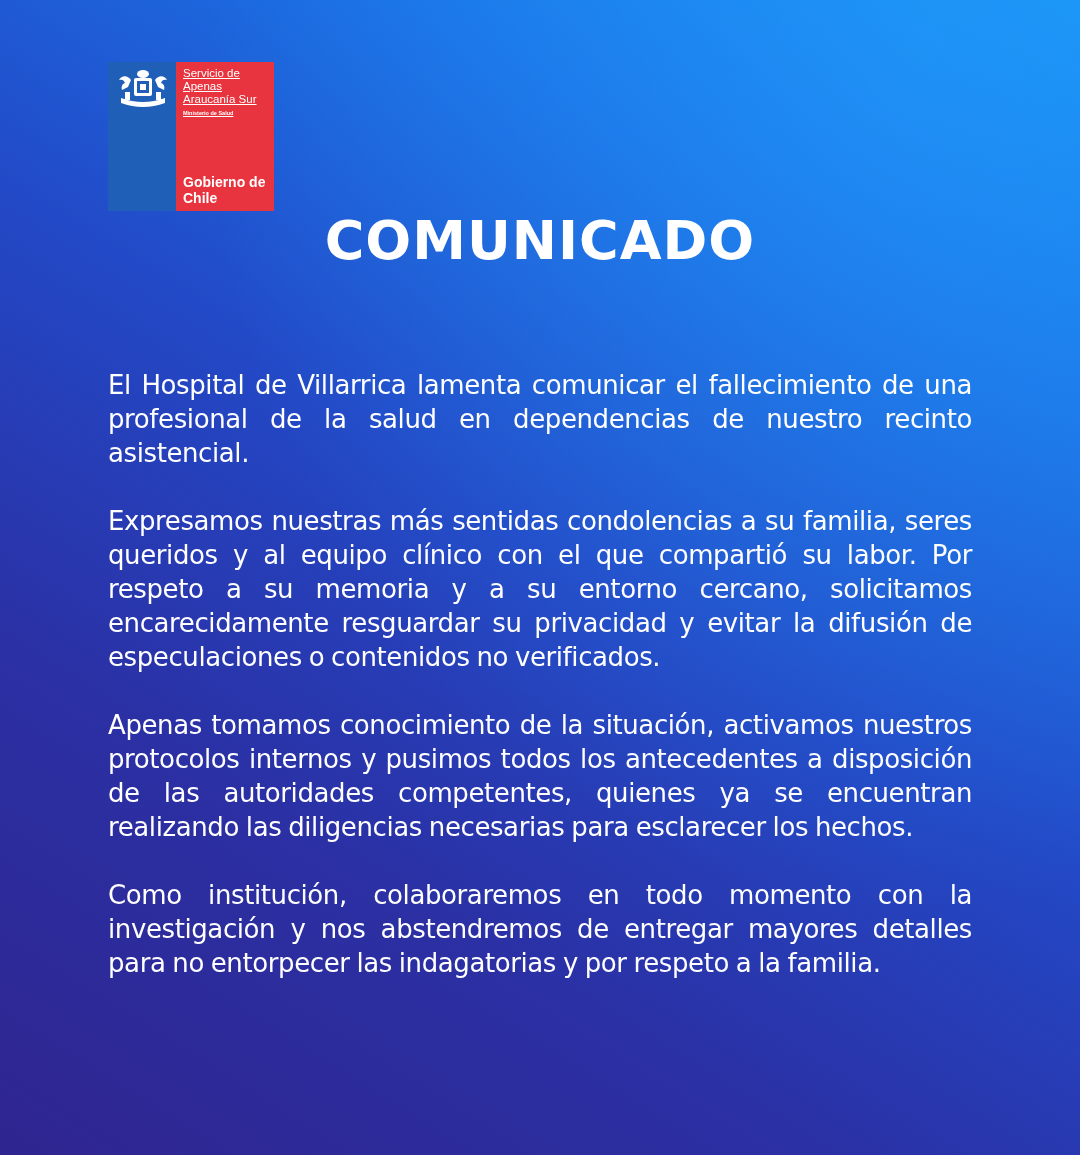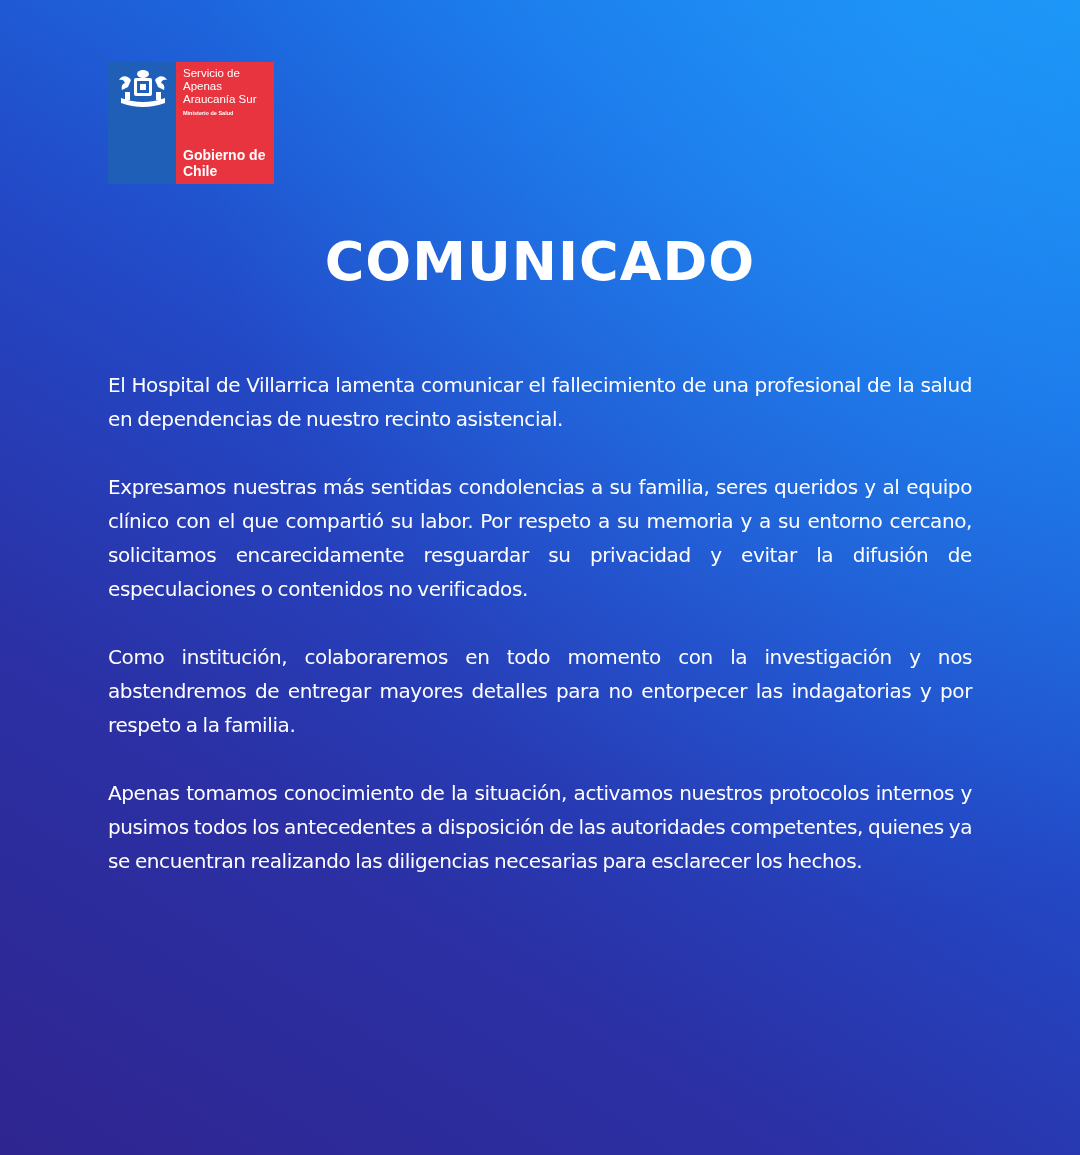--- a/index.html
+++ b/index.html
@@ -11,22 +11,23 @@
       background: linear-gradient(212deg, #1592f4 0%, #1a72e6 22%, #2348c6 48%, #2b30a4 72%, #2f2590 100%);
     }
     .glow {
       position: absolute; inset: 0;
       background: radial-gradient(ellipse at 85% 5%, rgba(40,160,255,0.45) 0%, rgba(40,160,255,0) 55%);
       pointer-events: none;
     }
     .logo {
       position: absolute;
       left: 108px; top: 62px;
-      width: 166px; height: 122px;
+      width: 166px; height: 149px;
       display: flex;
+      text-decoration: underline;
     }
     .logo-blue {
       width: 68px; height: 100%;
       background: #1f5fb8;
       position: relative;
     }
     .crest {
       position: absolute; left: 9px; top: 6px;
       width: 52px; height: 42px;
     }
@@ -37,36 +38,36 @@
       padding: 5px 0 0 7px;
     }
     .logo-red .l1 { font-family: "Liberation Sans", sans-serif; font-size: 11.5px; line-height: 13px; font-weight: normal; }
     .logo-red .ministry { font-family: "Liberation Sans", sans-serif; font-size: 5.5px; font-weight: bold; margin-top: 4px; }
     .logo-red .gob {
       position: absolute; left: 7px; bottom: 5px;
       font-family: "Liberation Sans", sans-serif; font-size: 14px; font-weight: bold;
     }
     .title {
       position: absolute;
-      left: 0; width: 1080px; top: 231px;
+      left: 0; width: 1080px; top: 210px;
       text-align: center;
       font-family: "DejaVu Sans", sans-serif;
       font-weight: bold;
       font-size: 54px;
       letter-spacing: 1px;
       line-height: 62px;
     }
     .body {
       position: absolute;
       left: 108px; top: 368px;
       width: 864px;
     }
     .para {
       font-family: "DejaVu Sans", sans-serif;
-      font-size: 20px;
+      font-size: 26px;
       line-height: 34px;
       text-align: justify;
       text-align-last: left;
       letter-spacing: -0.4px;
       word-spacing: -1px;
       margin-bottom: 34px;
     }
   </style>
 </head>
 <body>
@@ -96,15 +97,15 @@
     <div class="ministry">Ministerio de Salud</div>
     <div class="gob">Gobierno de Chile</div>
   </div>
 </div>
 
 <h1 class="title">COMUNICADO</h1>
 
 <div class="body">
   <p class="para">El Hospital de Villarrica lamenta comunicar el fallecimiento de una profesional de la salud en dependencias de nuestro recinto asistencial.</p>
   <p class="para">Expresamos nuestras más sentidas condolencias a su familia, seres queridos y al equipo clínico con el que compartió su labor. Por respeto a su memoria y a su entorno cercano, solicitamos encarecidamente resguardar su privacidad y evitar la difusión de especulaciones o contenidos no verificados.</p>
+  <p class="para">Apenas tomamos conocimiento de la situación, activamos nuestros protocolos internos y pusimos todos los antecedentes a disposición de las autoridades competentes, quienes ya se encuentran realizando las diligencias necesarias para esclarecer los hechos.</p>
   <p class="para">Como institución, colaboraremos en todo momento con la investigación y nos abstendremos de entregar mayores detalles para no entorpecer las indagatorias y por respeto a la familia.</p>
-  <p class="para">Apenas tomamos conocimiento de la situación, activamos nuestros protocolos internos y pusimos todos los antecedentes a disposición de las autoridades competentes, quienes ya se encuentran realizando las diligencias necesarias para esclarecer los hechos.</p>
 </div>
 
 </body></html>

